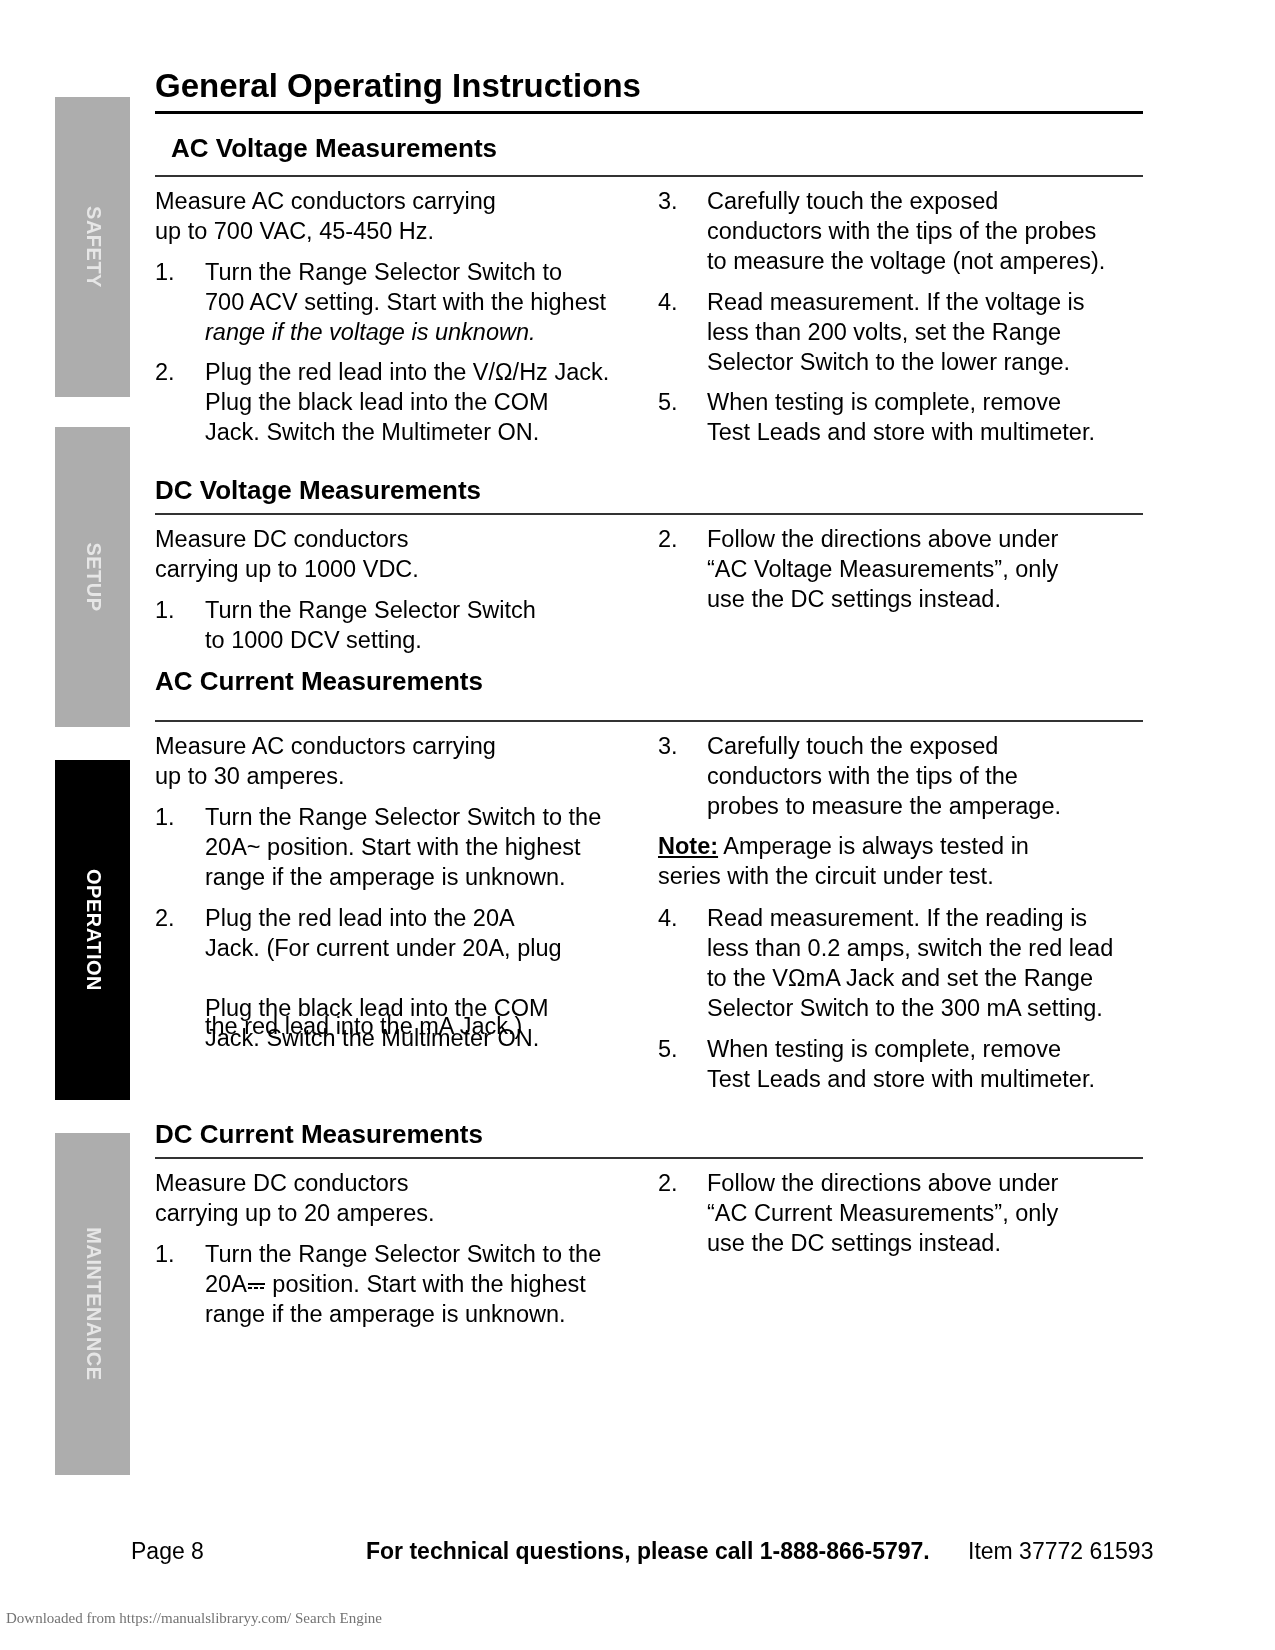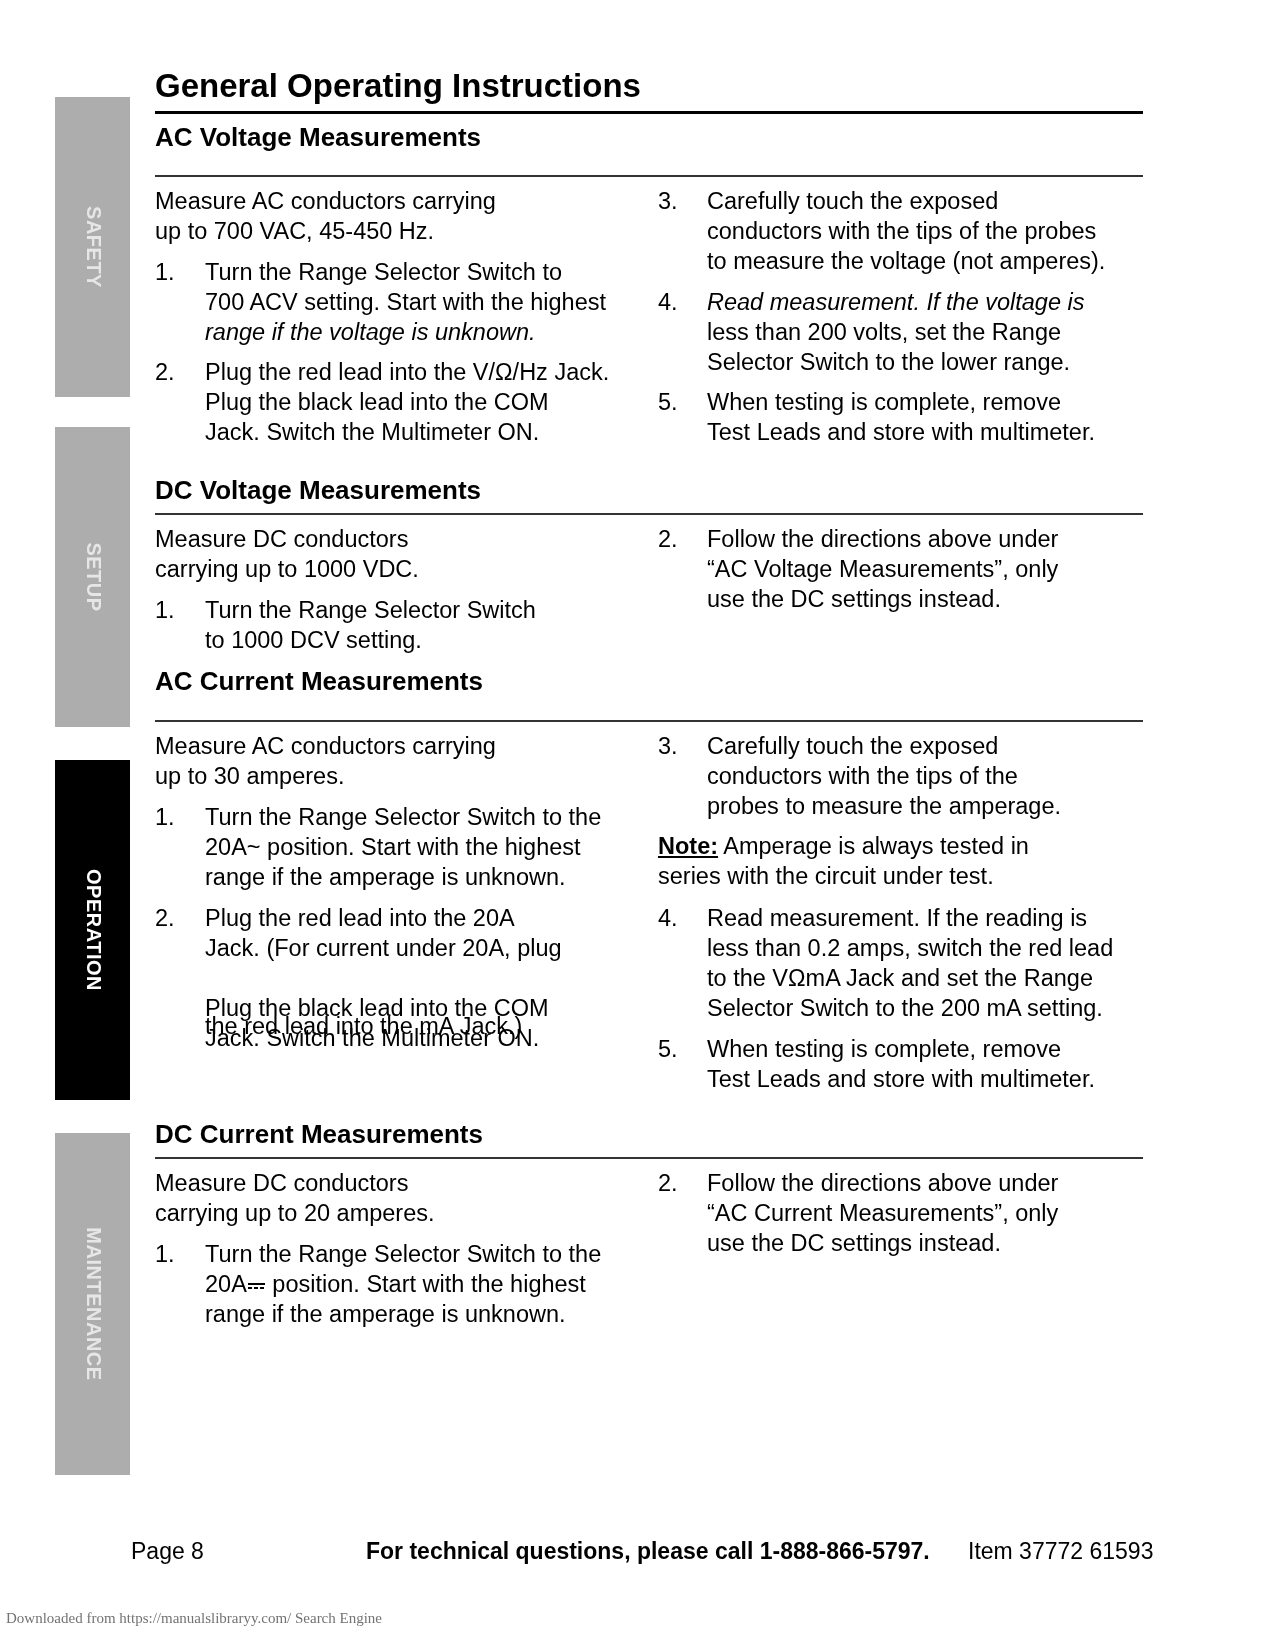--- a/index.html
+++ b/index.html
@@ -38,21 +38,21 @@
 <div class="abs tab active" style="top:760px;height:340px;">
   <span class="tab-label">OPERATION</span>
 </div>
 <div class="abs tab" style="top:1133px;height:342px;">
   <span class="tab-label">MAINTENANCE</span>
 </div>
 
 <div class="abs page-title">General Operating Instructions</div>
 <div class="abs main-rule"></div>
 
-<div class="abs sec-title" style="top:121px;">AC Voltage Measurements</div>
+<div class="abs sec-title" style="top:132px;margin-left:16px;">AC Voltage Measurements</div>
 <div class="abs sec-rule" style="top:175px;"></div>
 
 <div class="abs line" style="left:155px;top:186px;">Measure AC conductors carrying</div>
 <div class="abs line" style="left:155px;top:216px;">up to 700 VAC, 45-450 Hz.</div>
 
 <div class="abs num" style="left:155px;top:257px;">1.</div>
 <div class="abs line" style="left:205px;top:257px;">Turn the Range Selector Switch to</div>
 <div class="abs line" style="left:205px;top:287px;">700 ACV setting. Start with the highest</div>
 <div class="abs line" style="left:205px;top:317px;font-style:italic;">range if the voltage is unknown.</div>
 
@@ -60,21 +60,21 @@
 <div class="abs line" style="left:205px;top:357px;">Plug the red lead into the V/Ω/Hz Jack.</div>
 <div class="abs line" style="left:205px;top:387px;">Plug the black lead into the COM</div>
 <div class="abs line" style="left:205px;top:417px;">Jack. Switch the Multimeter ON.</div>
 
 <div class="abs num" style="left:658px;top:186px;">3.</div>
 <div class="abs line" style="left:707px;top:186px;">Carefully touch the exposed</div>
 <div class="abs line" style="left:707px;top:216px;">conductors with the tips of the probes</div>
 <div class="abs line" style="left:707px;top:246px;">to measure the voltage (not amperes).</div>
 
 <div class="abs num" style="left:658px;top:287px;">4.</div>
-<div class="abs line" style="left:707px;top:287px;font-style:italic;">Read measurement. If the voltage is</div>
+<div class="abs line" style="left:707px;top:287px;">Read measurement. If the voltage is</div>
 <div class="abs line" style="left:707px;top:317px;">less than 200 volts, set the Range</div>
 <div class="abs line" style="left:707px;top:347px;">Selector Switch to the lower range.</div>
 
 <div class="abs num" style="left:658px;top:387px;">5.</div>
 <div class="abs line" style="left:707px;top:387px;">When testing is complete, remove</div>
 <div class="abs line" style="left:707px;top:417px;">Test Leads and store with multimeter.</div>
 
 <div class="abs sec-title" style="top:474px;">DC Voltage Measurements</div>
 <div class="abs sec-rule" style="top:513px;"></div>
 
@@ -113,21 +113,21 @@
 <div class="abs line" style="left:707px;top:761px;">conductors with the tips of the</div>
 <div class="abs line" style="left:707px;top:791px;">probes to measure the amperage.</div>
 
 <div class="abs line" style="left:658px;top:831px;"><span class="note-label">Note:</span><span> Amperage is always tested in</span></div>
 <div class="abs line" style="left:658px;top:861px;">series with the circuit under test.</div>
 
 <div class="abs num" style="left:658px;top:903px;">4.</div>
 <div class="abs line" style="left:707px;top:903px;">Read measurement. If the reading is</div>
 <div class="abs line" style="left:707px;top:933px;">less than 0.2 amps, switch the red lead</div>
 <div class="abs line" style="left:707px;top:963px;">to the VΩmA Jack and set the Range</div>
-<div class="abs line" style="left:707px;top:993px;">Selector Switch to the 200 mA setting.</div>
+<div class="abs line" style="left:707px;top:993px;">Selector Switch to the 300 mA setting.</div>
 
 <div class="abs num" style="left:658px;top:1034px;">5.</div>
 <div class="abs line" style="left:707px;top:1034px;">When testing is complete, remove</div>
 <div class="abs line" style="left:707px;top:1064px;">Test Leads and store with multimeter.</div>
 
 <div class="abs sec-title" style="top:1118px;">DC Current Measurements</div>
 <div class="abs sec-rule" style="top:1157px;"></div>
 
 <div class="abs line" style="left:155px;top:1168px;">Measure DC conductors</div>
 <div class="abs line" style="left:155px;top:1198px;">carrying up to 20 amperes.</div>

